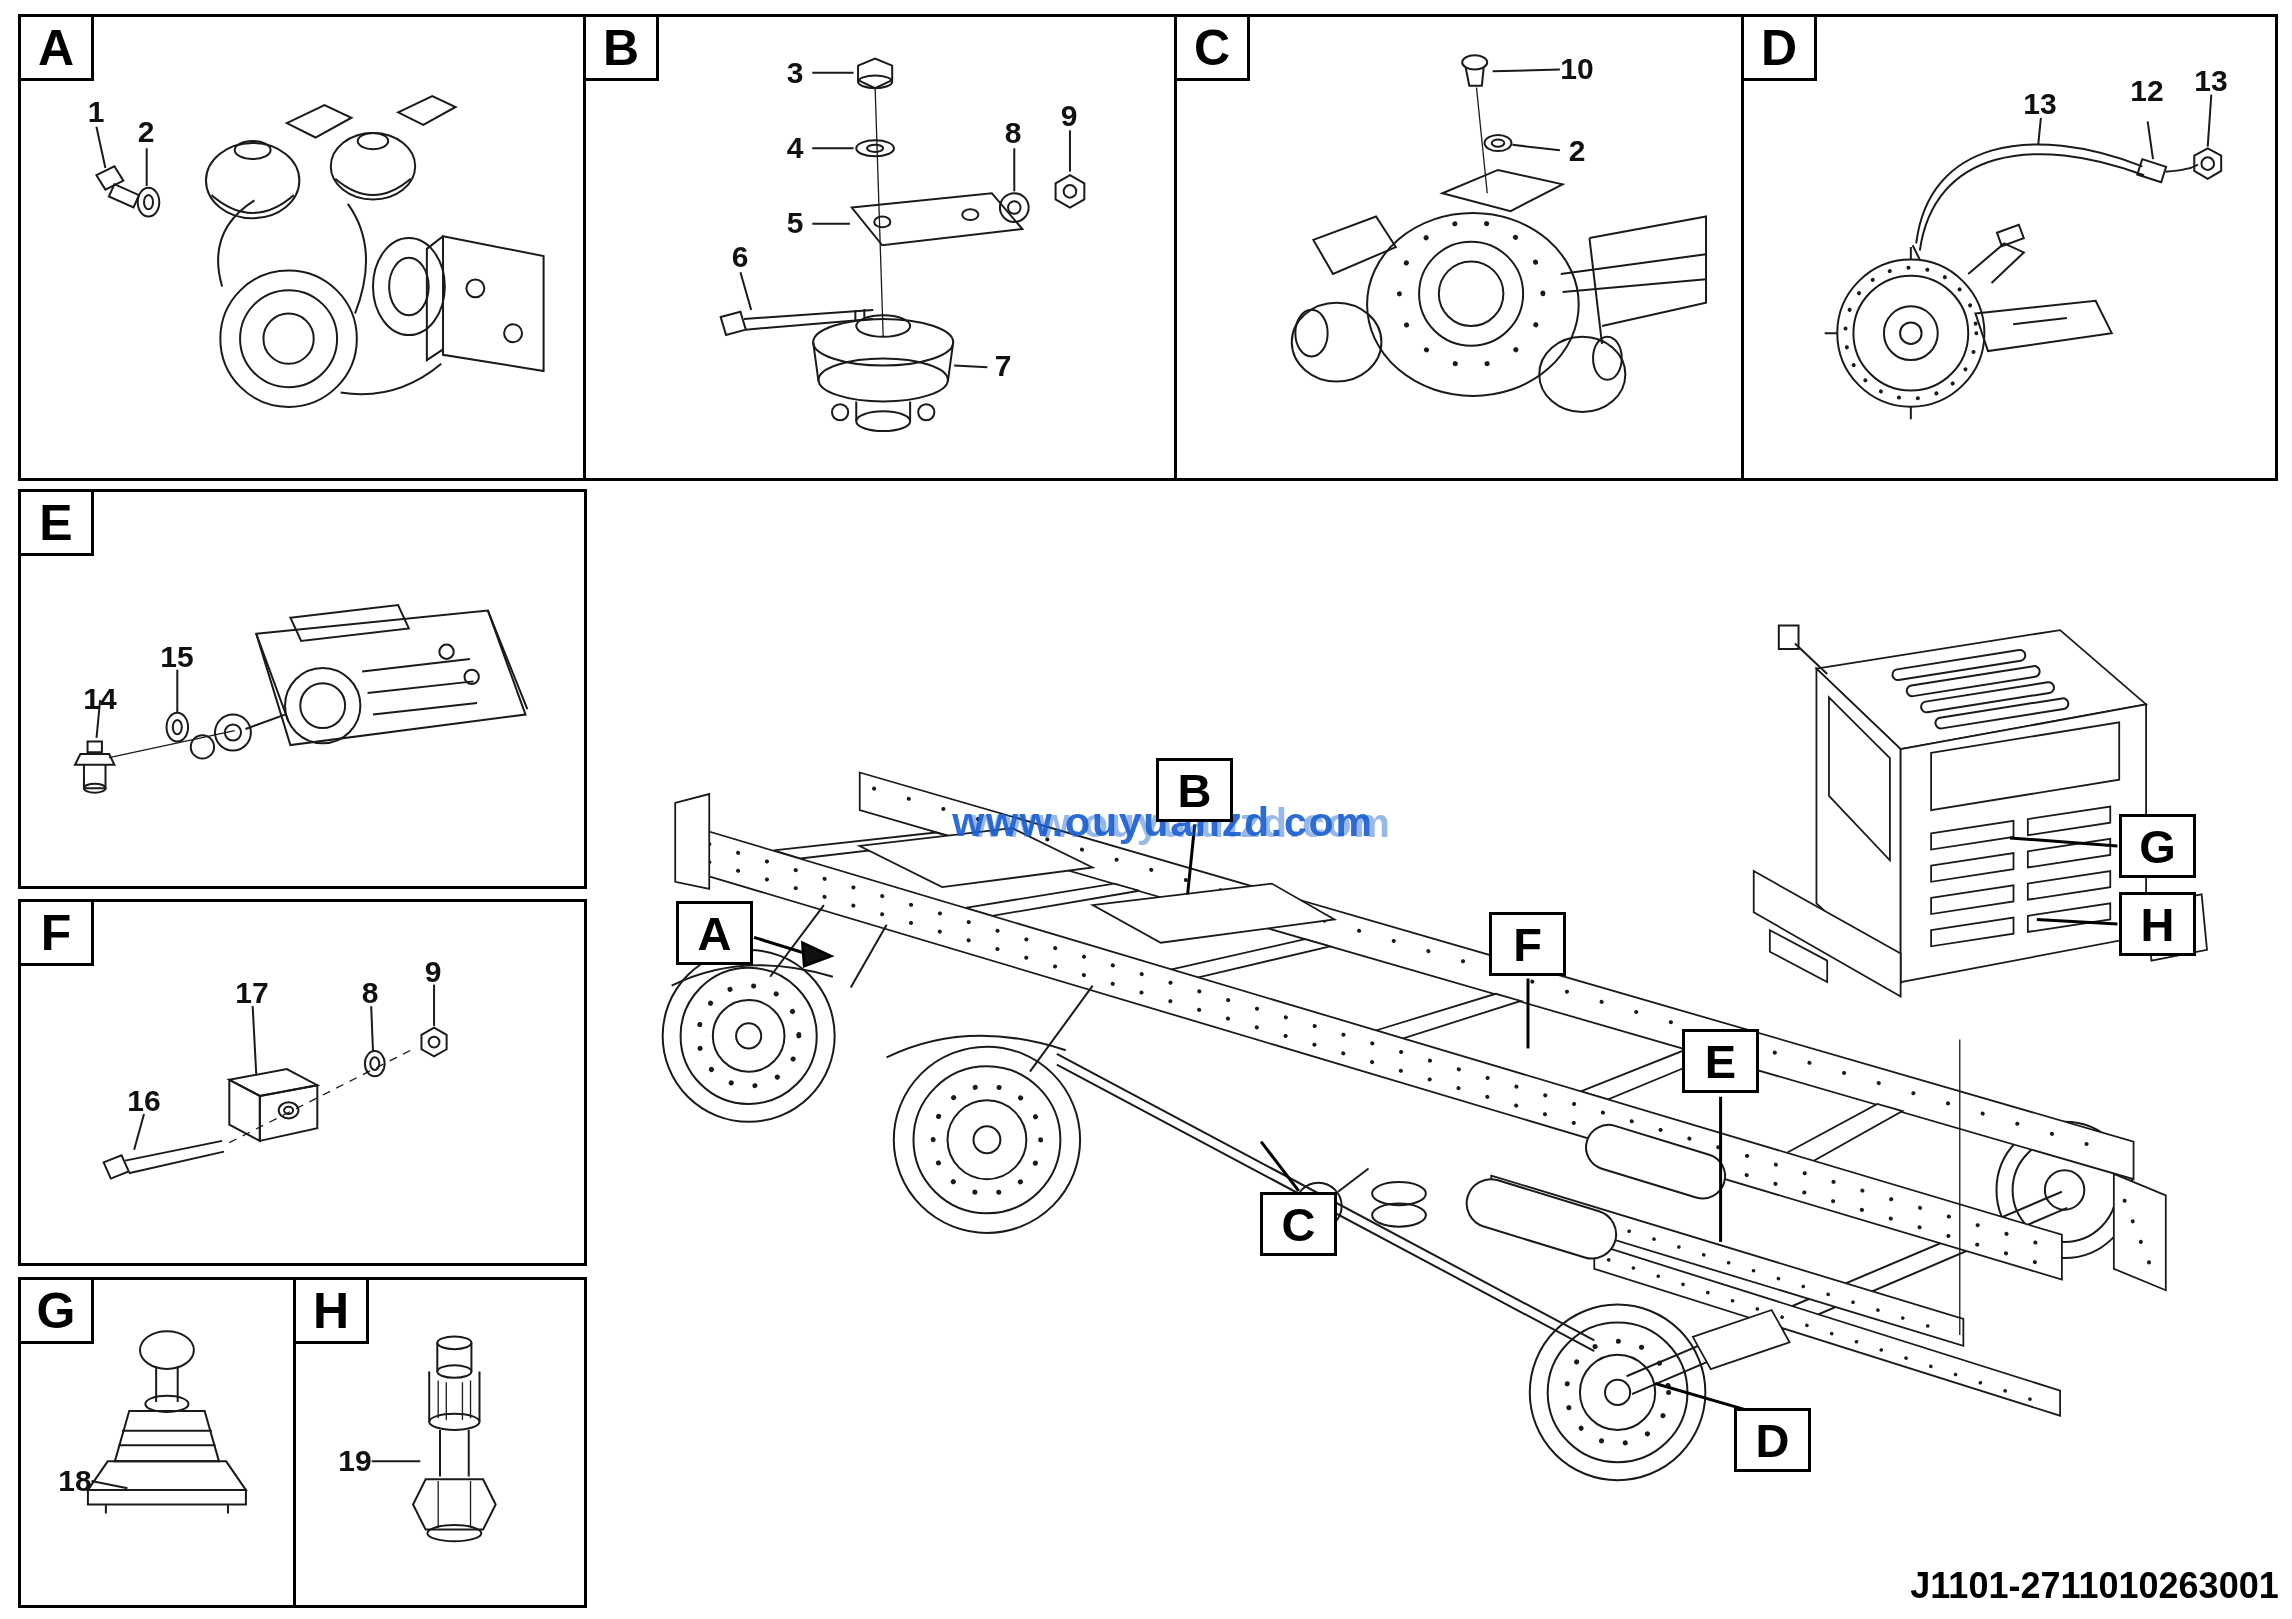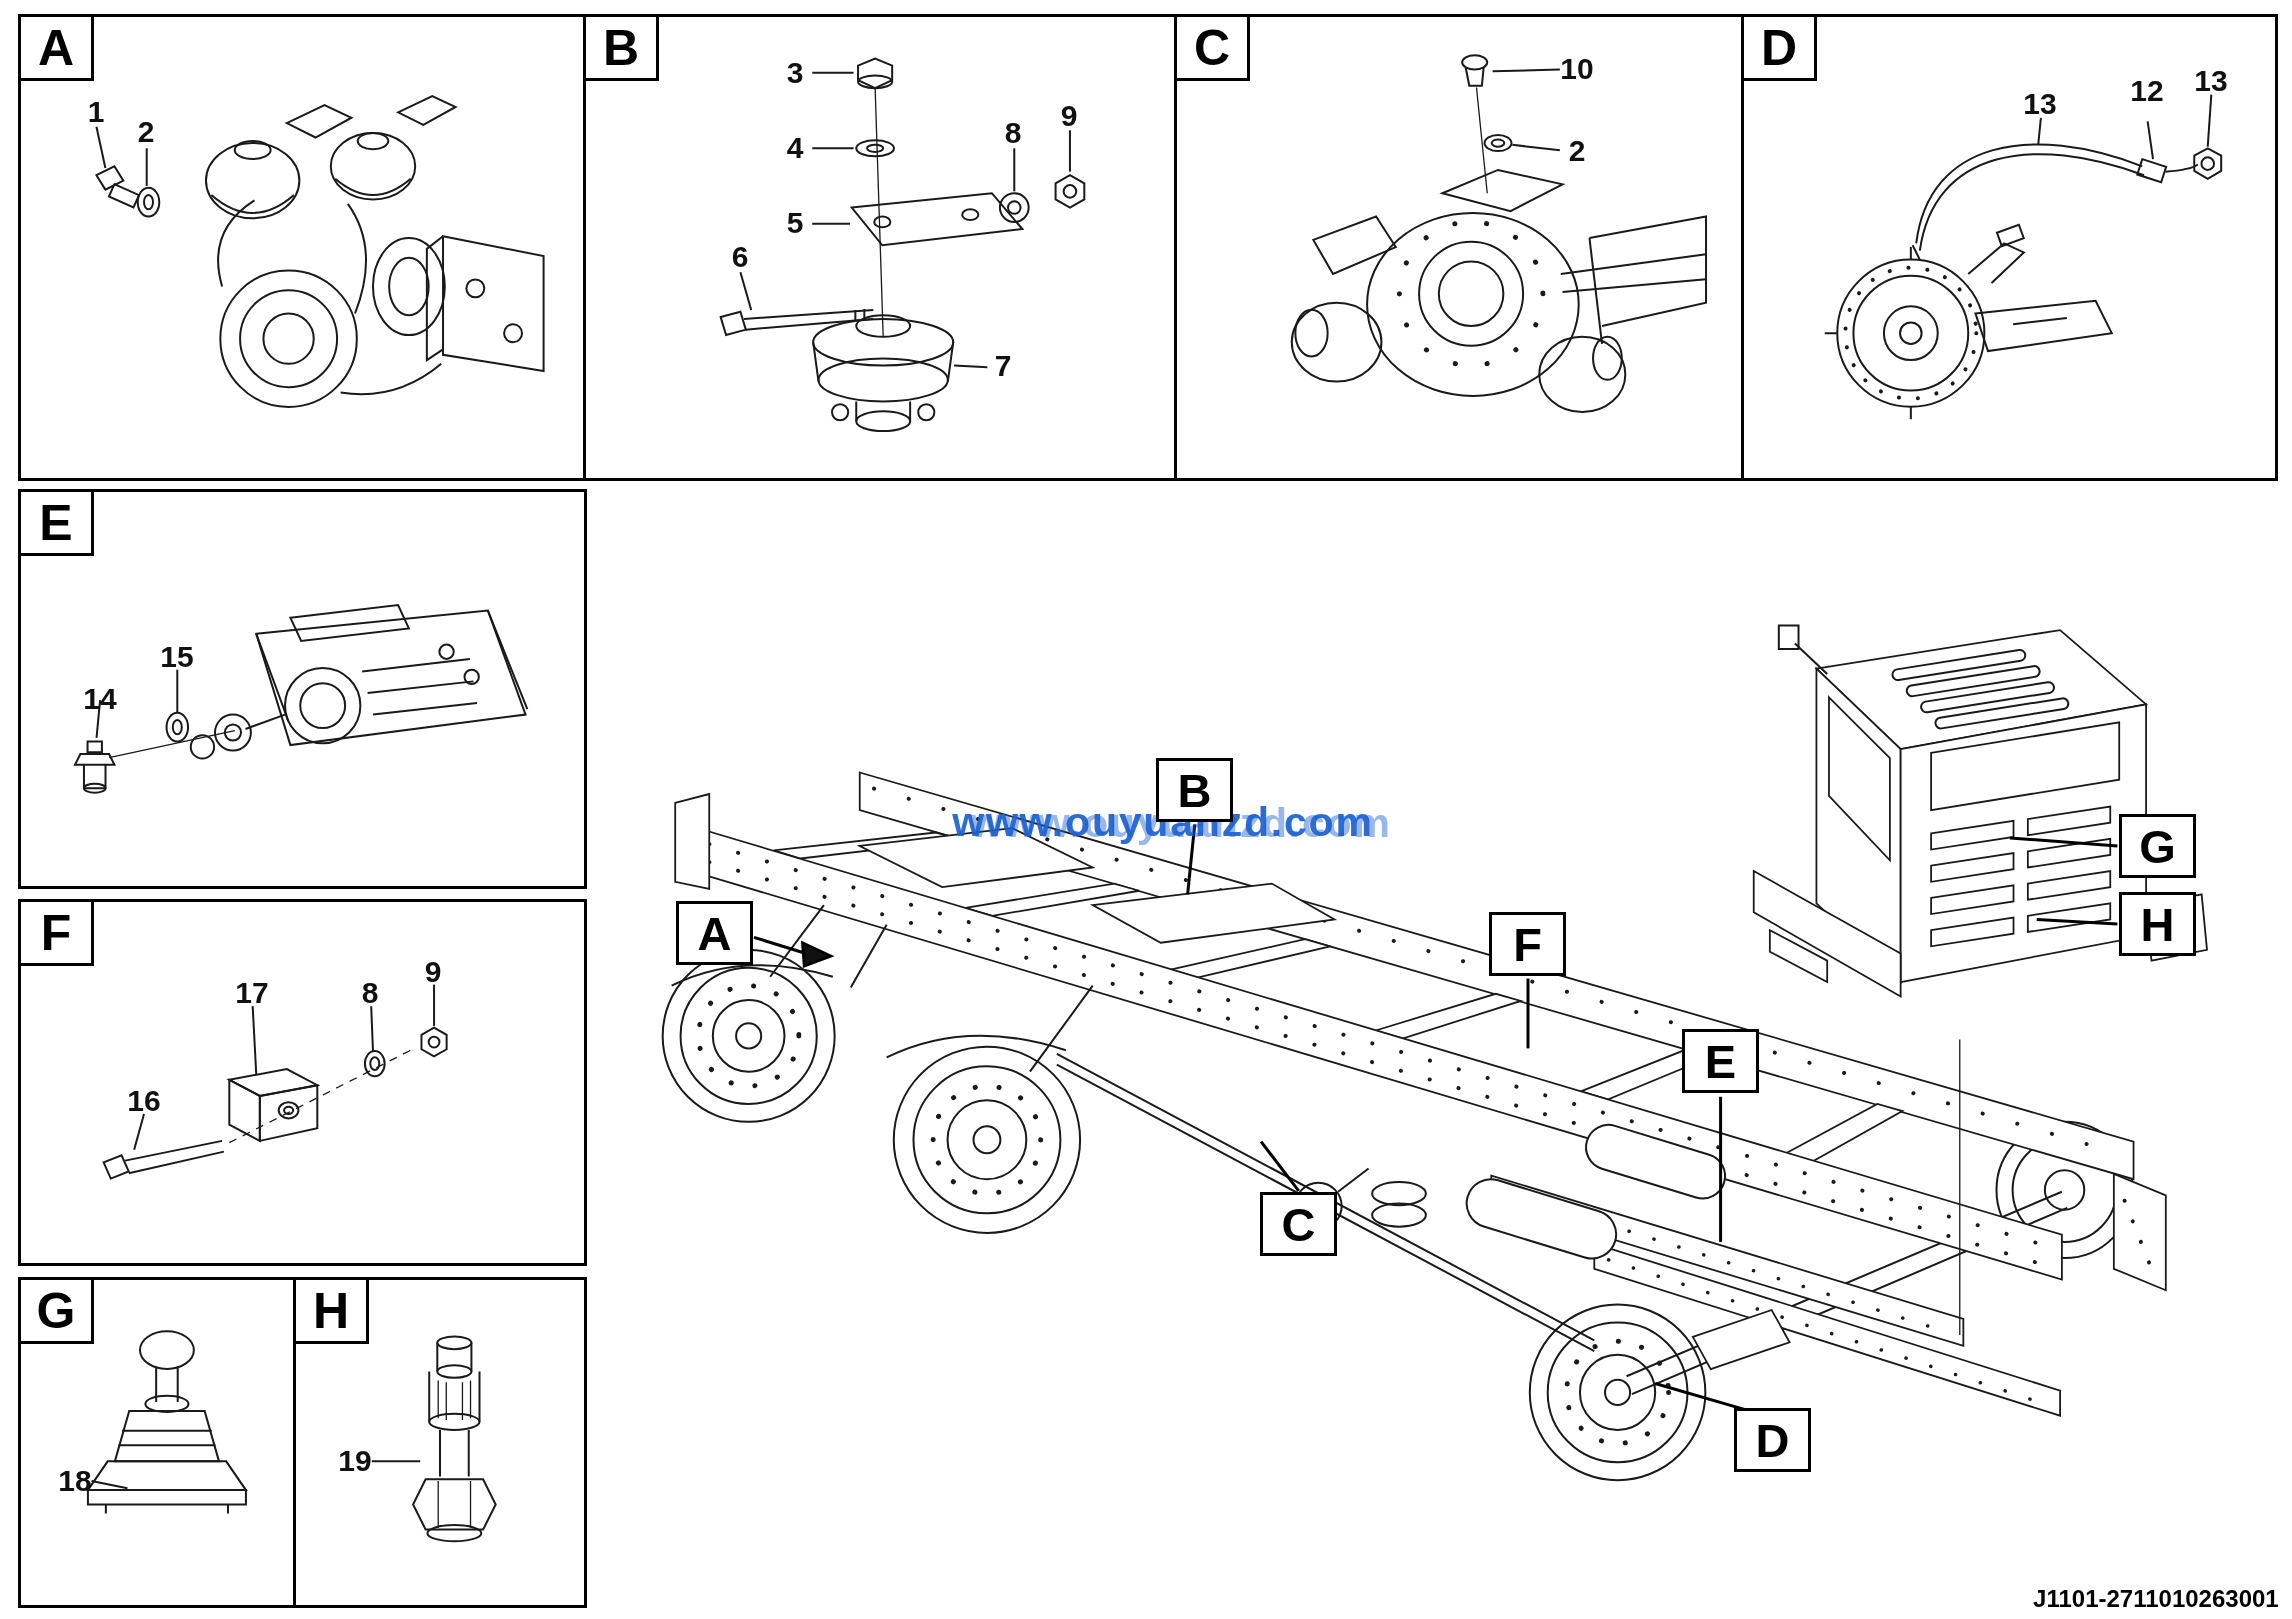--- a/index.html
+++ b/index.html
@@ -21,21 +21,21 @@
   .chlabel {
     position:absolute; width:77px; height:64px; border:3.6px solid #000; background:#fff;
     display:flex; align-items:center; justify-content:center;
     font-size:47px; font-weight:bold; color:#000; z-index:6;
   }
   .watermark {
     position:absolute; left:1163px; top:822px; transform:translate(-50%,-50%);
     font-size:41px; font-weight:bold; letter-spacing:1.8px; white-space:nowrap;
     color:rgba(26,95,208,0.92); text-shadow:18px 1.8px 0 rgba(26,95,208,0.45); z-index:5;
   }
-  .partcode { position:absolute; right:14.3px; top:1565px; font-size:24px; font-weight:bold; color:#000; z-index:5;margin-top:20px; }
+  .partcode { position:absolute; right:14.3px; top:1565px; font-size:36px; font-weight:bold; color:#000; z-index:5; }
 
   svg { display:block; }
   .ln  { stroke:#1a1a1a; stroke-width:2; fill:none; }
   .ln g, .ln path, .ln line, .ln rect, .ln circle, .ln ellipse { vector-effect:non-scaling-stroke; }
   .ln2 { stroke:#1a1a1a; stroke-width:1.3; fill:none; }
   .fw  { fill:#ffffff; stroke:#1a1a1a; stroke-width:2; }
   .dots{ stroke:#1a1a1a; stroke-linecap:round; fill:none; }
   .lead{ stroke:#000; stroke-width:3; fill:none; }
 </style>
 </head>

